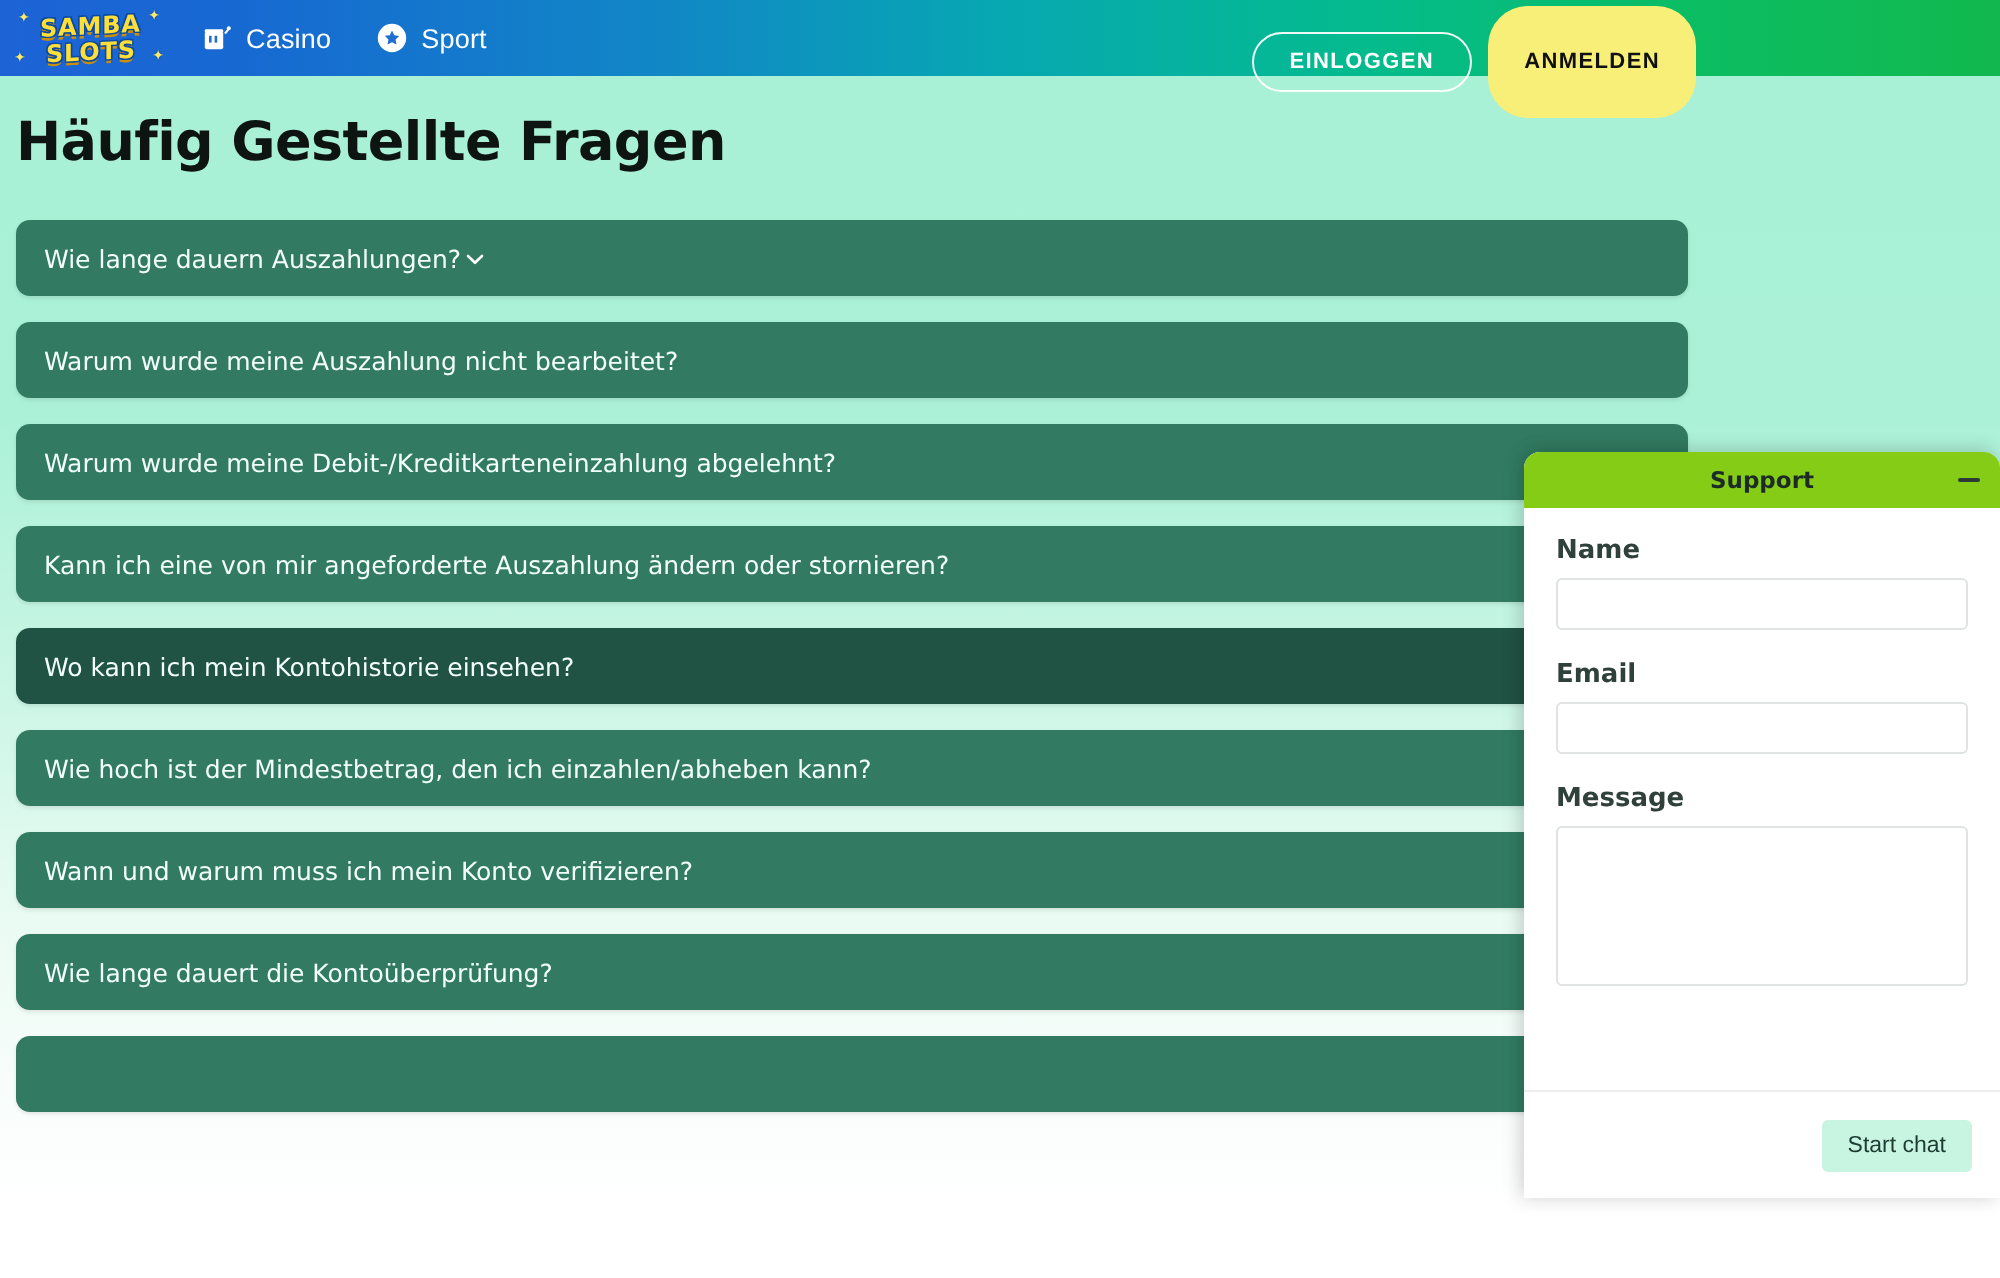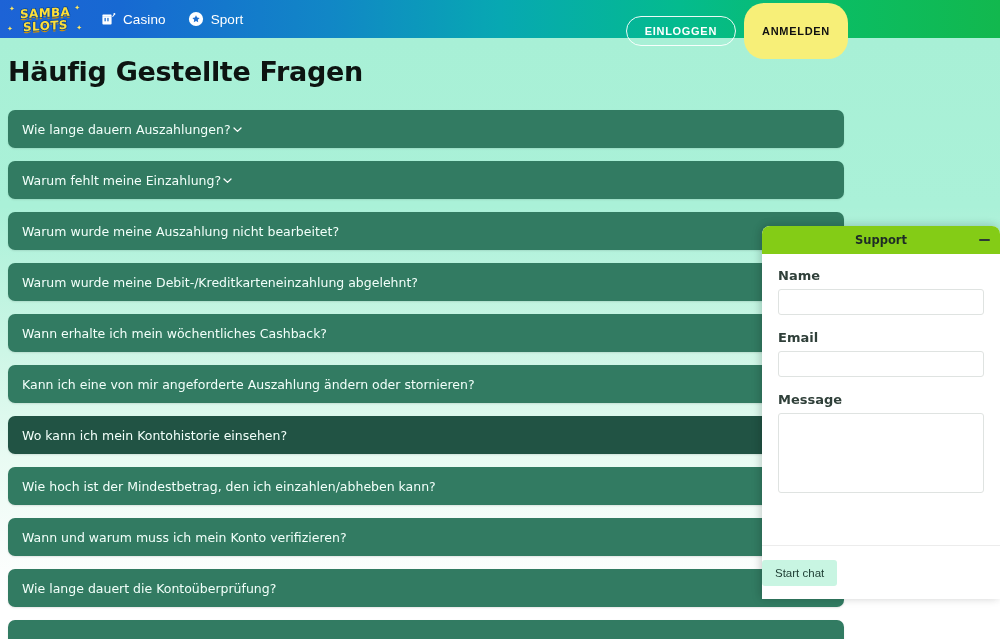--- a/index.html
+++ b/index.html
@@ -274,20 +274,21 @@
     font-family: "Liberation Sans", sans-serif;
     font-size: 11px;
     color: #222;
   }
 
   .sw-footer {
     height: 54px;
     border-top: 1px solid #ececec;
     display: flex;
     align-items: center;
+    justify-content: flex-end;
     padding-right: 14px;
     flex-shrink: 0;
     background: #ffffff;
   }
   .sw-start {
     background: #c8f5e2;
     border: none;
     border-radius: 3px;
     color: #1d3c32;
     font-family: "Liberation Sans", sans-serif;
@@ -355,40 +356,29 @@
 
     <div class="faq-item">
       <span class="faq-q">Wie lange dauern Auszahlungen?</span>
       <span class="chev">
         <svg width="13" height="13" viewBox="0 0 13 13">
             <path d="M3 5l3.5 3.4L10 5" stroke="#ffffff" stroke-width="1.3" fill="none" stroke-linecap="round" stroke-linejoin="round"></path>
           </svg>
       </span>
     </div>
 
-    <div class="faq-item">
-      <span class="faq-q">Warum fehlt meine Einzahlung?</span>
-      <span class="chev">
-        <svg width="13" height="13" viewBox="0 0 13 13">
-            <path d="M3 5l3.5 3.4L10 5" stroke="#ffffff" stroke-width="1.3" fill="none" stroke-linecap="round" stroke-linejoin="round"></path>
-          </svg>
-      </span>
-    </div>
 
     <div class="faq-item">
       <span class="faq-q">Warum wurde meine Auszahlung nicht bearbeitet?</span>
     </div>
 
     <div class="faq-item">
       <span class="faq-q">Warum wurde meine Debit-/Kreditkarteneinzahlung abgelehnt?</span>
     </div>
 
-    <div class="faq-item">
-      <span class="faq-q">Wann erhalte ich mein wöchentliches Cashback?</span>
-    </div>
 
     <div class="faq-item">
       <span class="faq-q">Kann ich eine von mir angeforderte Auszahlung ändern oder stornieren?</span>
     </div>
 
     <div class="faq-item hovered">
       <span class="faq-q">Wo kann ich mein Kontohistorie einsehen?</span>
     </div>
 
     <div class="faq-item">

